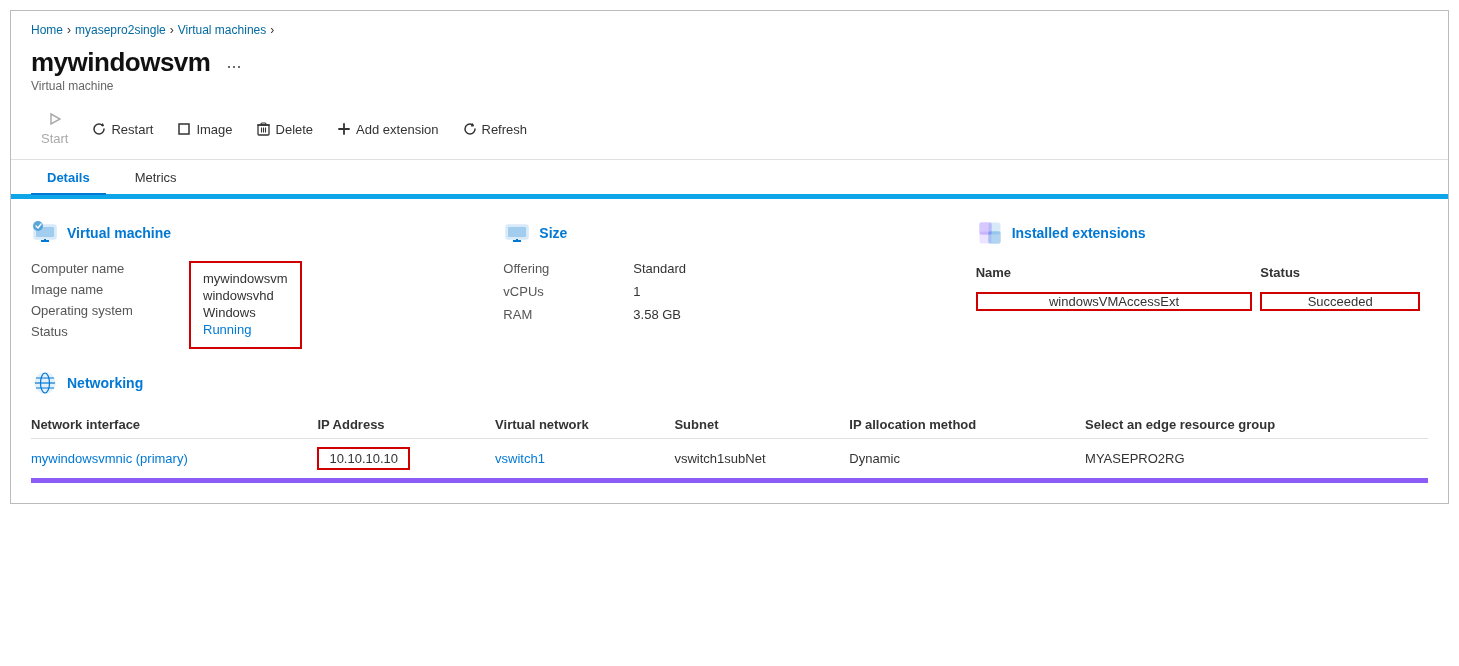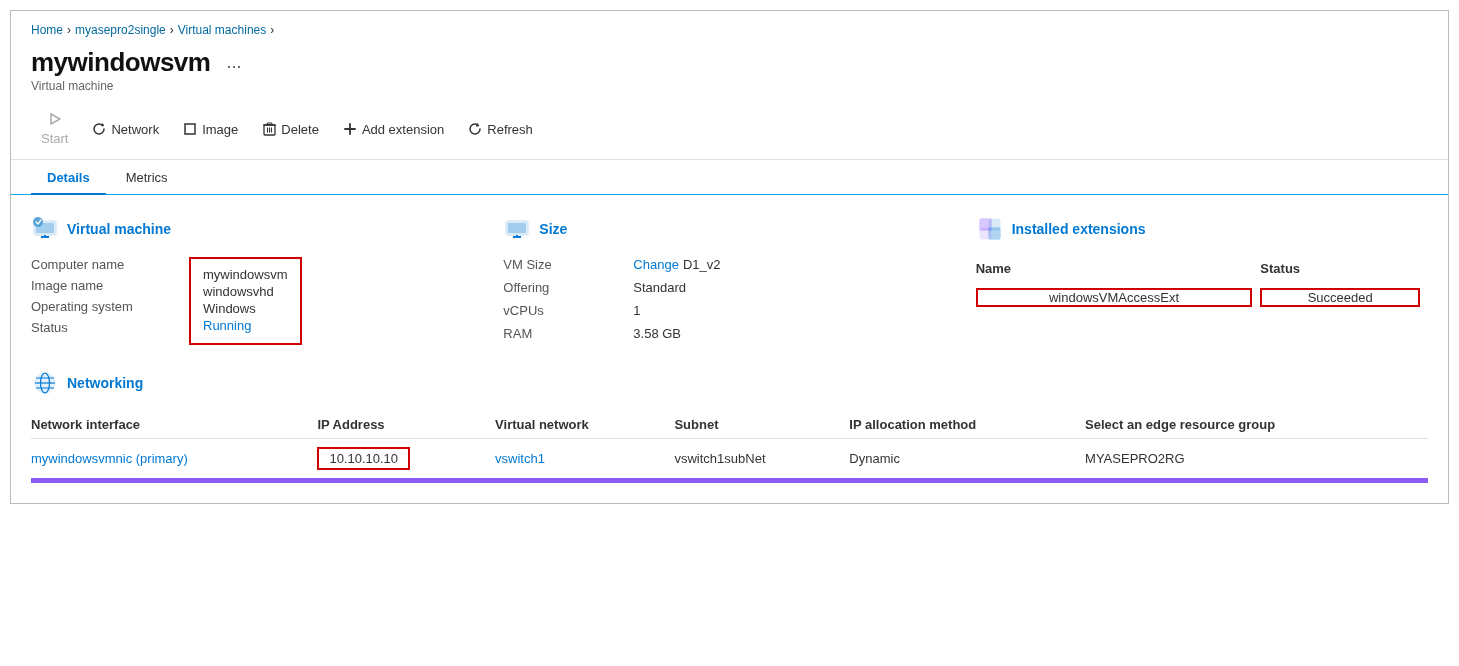--- a/index.html
+++ b/index.html
@@ -75,22 +75,22 @@
     .toolbar-icon {
       width: 14px;
       height: 14px;
       display: inline-flex;
       align-items: center;
       justify-content: center;
     }
     .tabs {
       display: flex;
       padding: 0 20px;
-      border-bottom: 1px solid #0ea5e9;
-      gap: 4px;
+      border-bottom: 5px solid #0ea5e9;
+      gap: 13px;
     }
     .tab {
       padding: 10px 16px 8px 16px;
       font-size: 13px;
       cursor: pointer;
       color: #333;
       border-bottom: 2px solid transparent;
       margin-bottom: -1px;
     }
     .tab.active {
@@ -250,21 +250,21 @@
       <span>Start</span>
     </button>
 
     <button class="toolbar-btn">
       <span class="toolbar-icon">
         <svg width="14" height="14" viewBox="0 0 14 14" fill="none">
           <path d="M12 7A5 5 0 1 1 7 2c1.5 0 2.8.65 3.75 1.68" stroke="#333" stroke-width="1.5" fill="none" stroke-linecap="round"></path>
           <polyline points="10.5,1.5 11.5,3.5 9.5,3.5" fill="#333" stroke="#333" stroke-width="1"></polyline>
         </svg>
       </span>
-      <span>Network</span>
+      <span>Restart</span>
     </button>
 
     <button class="toolbar-btn">
       <span class="toolbar-icon">
         <svg width="12" height="12" viewBox="0 0 12 12">
           <rect x="1" y="1" width="10" height="10" stroke="#333" stroke-width="1.5" fill="none"></rect>
         </svg>
       </span>
       <span>Image</span>
     </button>
@@ -354,27 +354,20 @@
         <div class="section-title">
           <div class="section-icon">
             <svg width="26" height="26" viewBox="0 0 26 26" fill="none">
               <rect x="2" y="5" width="22" height="14" rx="2" fill="#0078d4" opacity="0.15" stroke="#0078d4" stroke-width="1.5"></rect>
               <rect x="4" y="7" width="18" height="10" rx="1" fill="#0078d4" opacity="0.25"></rect>
               <line x1="9" y1="21" x2="17" y2="21" stroke="#0078d4" stroke-width="2"></line>
               <line x1="13" y1="19" x2="13" y2="21" stroke="#0078d4" stroke-width="2"></line>
             </svg>
           </div>
           <span class="section-title-text">Size</span>
-        </div>
-        <div class="field-row">
-          <span class="field-label">VM Size</span>
-          <span class="field-value" style="margin-right:4px;">
-            <span class="change-link">Change</span>
-          </span>
-          <span class="field-value">D1_v2</span>
         </div>
         <div class="field-row">
           <span class="field-label">Offering</span>
           <span class="field-value">Standard</span>
         </div>
         <div class="field-row">
           <span class="field-label">vCPUs</span>
           <span class="field-value">1</span>
         </div>
         <div class="field-row">

